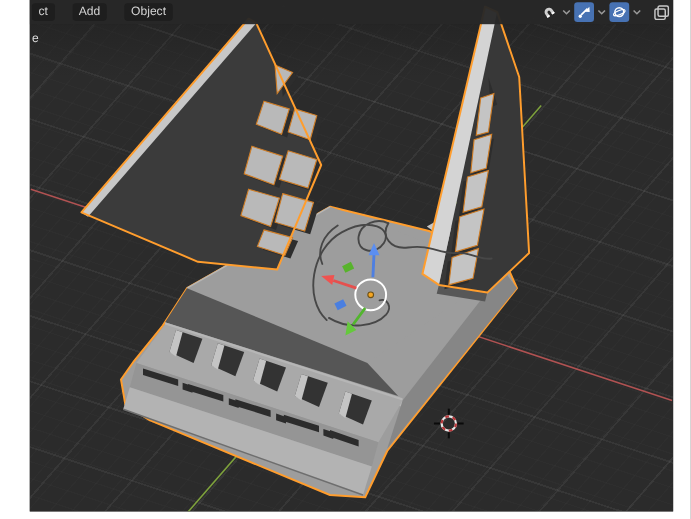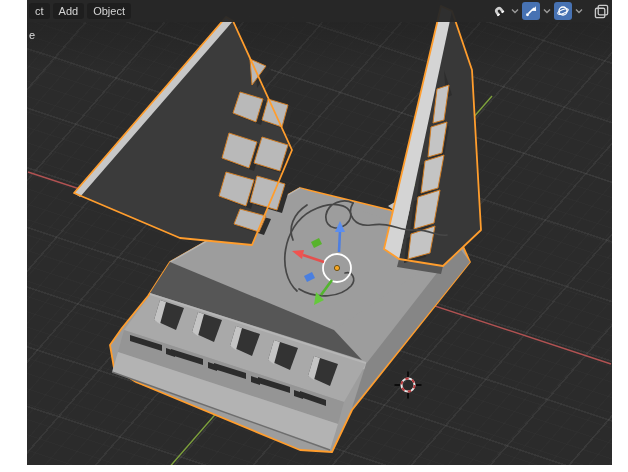--- a/index.html
+++ b/index.html
@@ -10,21 +10,21 @@
     background:
       linear-gradient(180deg, rgba(24,24,24,.45), rgba(24,24,24,0) 15%),
       repeating-linear-gradient(18.3deg, rgba(255,255,255,0) 0 13.6px, rgba(255,255,255,.016) 13.6px 14.6px),
       repeating-linear-gradient(131deg, rgba(255,255,255,0) 0 14.2px, rgba(255,255,255,.016) 14.2px 15.2px),
       repeating-linear-gradient(18.3deg, rgba(255,255,255,0) 0 55px, rgba(255,255,255,.055) 55px 56.6px),
       repeating-linear-gradient(131deg, rgba(255,255,255,0) 0 58px, rgba(255,255,255,.055) 58px 59.6px),
       #2b2b2b;}
   svg.scene{position:absolute;inset:0;}
   .hdr{position:absolute;left:0;top:0;right:0;height:22px;background:rgba(40,40,40,.96);
        display:flex;align-items:center;z-index:5;}
-  .menus{display:flex;gap:3px;padding-left:2px;text-align:right;}
+  .menus{display:flex;gap:16px;padding-left:2px;text-align:right;}
   .pill{background:#1e1e1e;color:#d4d4d4;font-size:11px;line-height:14px;padding:1px 6px;
         border-radius:3px;white-space:nowrap;}
   .tools{position:absolute;right:2px;top:2px;display:flex;align-items:center;gap:2px;}
   .tbtn{width:18px;height:18px;border-radius:3px;display:flex;align-items:center;justify-content:center;}
   .tbtn.active{background:#4772b3;}
   .chev{width:10px;height:18px;display:flex;align-items:center;justify-content:center;}
   .overlay-frag{position:absolute;left:2px;top:29px;color:#dedede;font-size:11px;z-index:4;}
 </style>
 </head>
 <body>

